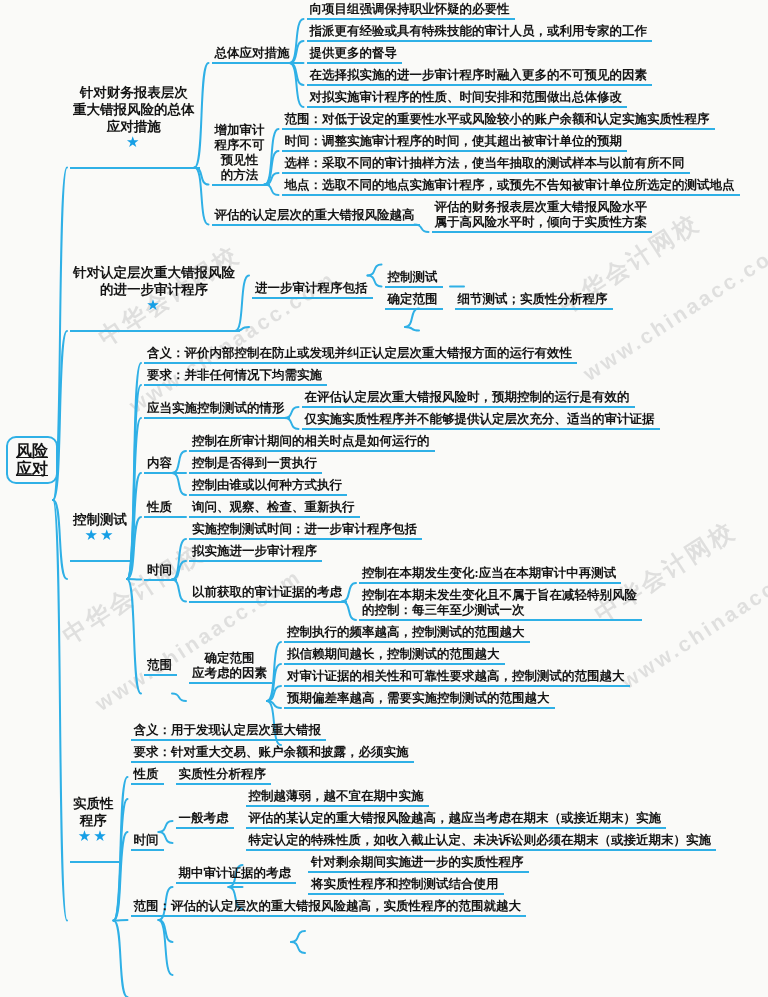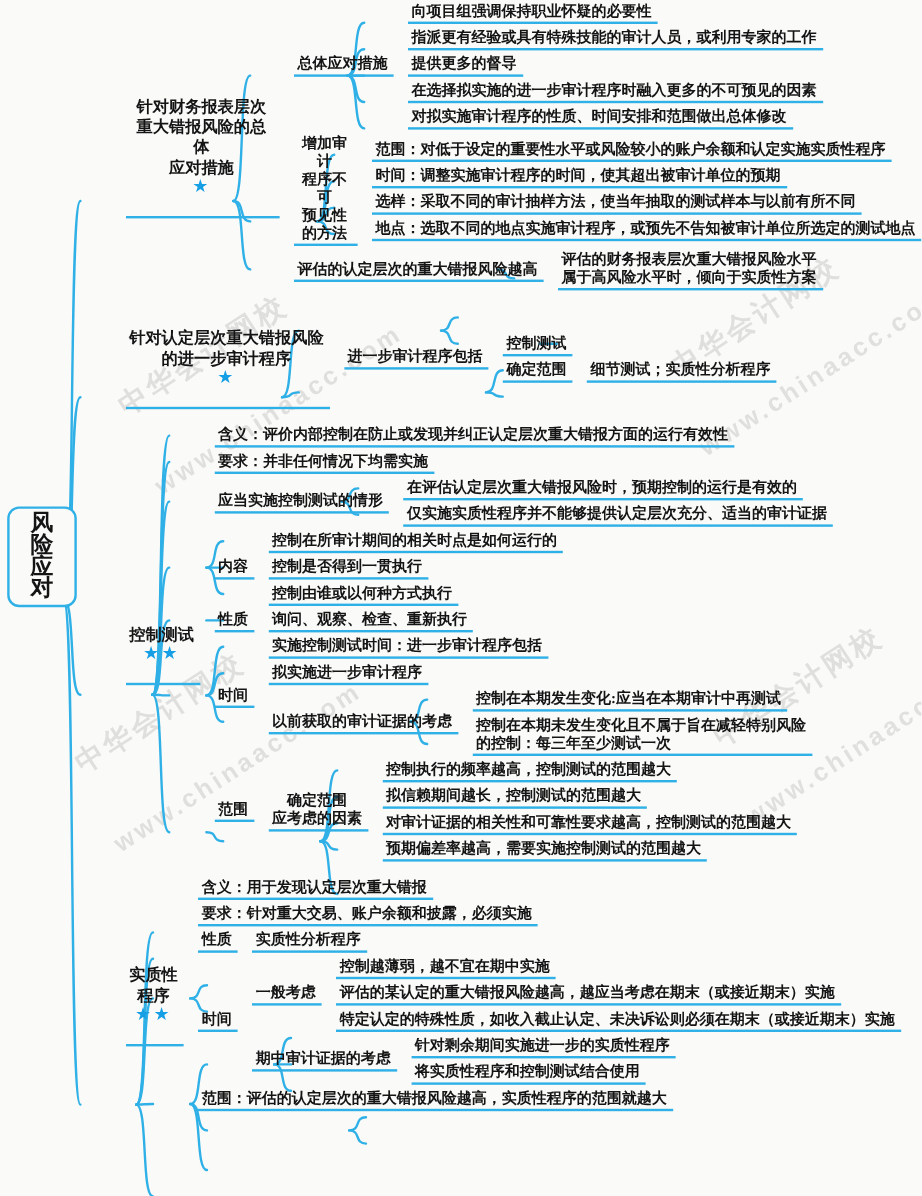--- a/index.html
+++ b/index.html
@@ -14,25 +14,25 @@
   .t{display:flex;align-items:center;gap:12px;}
   .kids{display:flex;flex-direction:column;align-items:flex-start;gap:4px;}
   .root-kids{gap:14px;}
   .n{
     font-weight:bold;font-size:12.5px;line-height:15px;color:var(--text,#141414);
     border-bottom:2px solid var(--line,#2fb0e6);
     padding:0 5px 1px 3px;white-space:nowrap;
   }
   .c{white-space:pre-line;text-align:center;}
   .ml{white-space:pre-line;text-align:left;}
-  .big{font-size:13.5px;line-height:17px;margin-left:29px;}
+  .big{font-size:13.5px;line-height:17px;}
   .box{
-    font-weight:bold;font-size:19px;line-height:18px;color:var(--text,#141414);
+    font-weight:bold;font-size:16px;line-height:18px;color:var(--text,#141414);
     border:2px solid var(--line,#2fb0e6);border-radius:10px;
-    padding:4px 8px;text-align:center;white-space:pre-line;background:var(--bg,#fafaf8);
+    padding:4px 8px;text-align:center;white-space:pre-line;background:var(--bg,#fafaf8);text-decoration:underline;
   }
   .stars{display:block;text-align:center;color:var(--star,#179fe5);
     font-size:15px;line-height:14px;letter-spacing:2px;
     font-family:"DejaVu Sans",sans-serif;}
   .wm{
     position:absolute;z-index:0;color:var(--wm,#c6c6c6);opacity:.5;
     font-size:24px;font-weight:bold;letter-spacing:3px;white-space:nowrap;
     transform:rotate(-33deg);font-family:"Liberation Sans",sans-serif;
   }
 </style>

